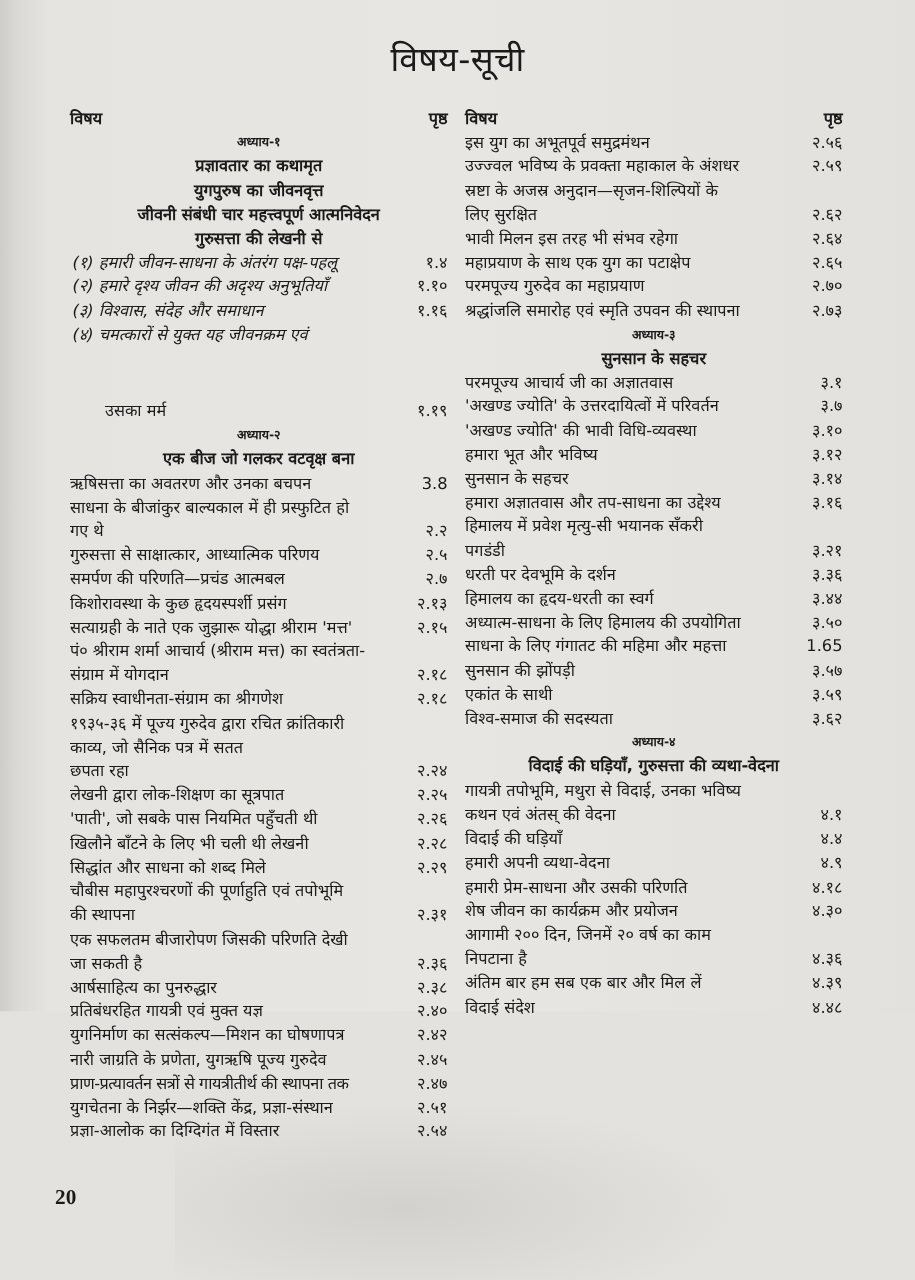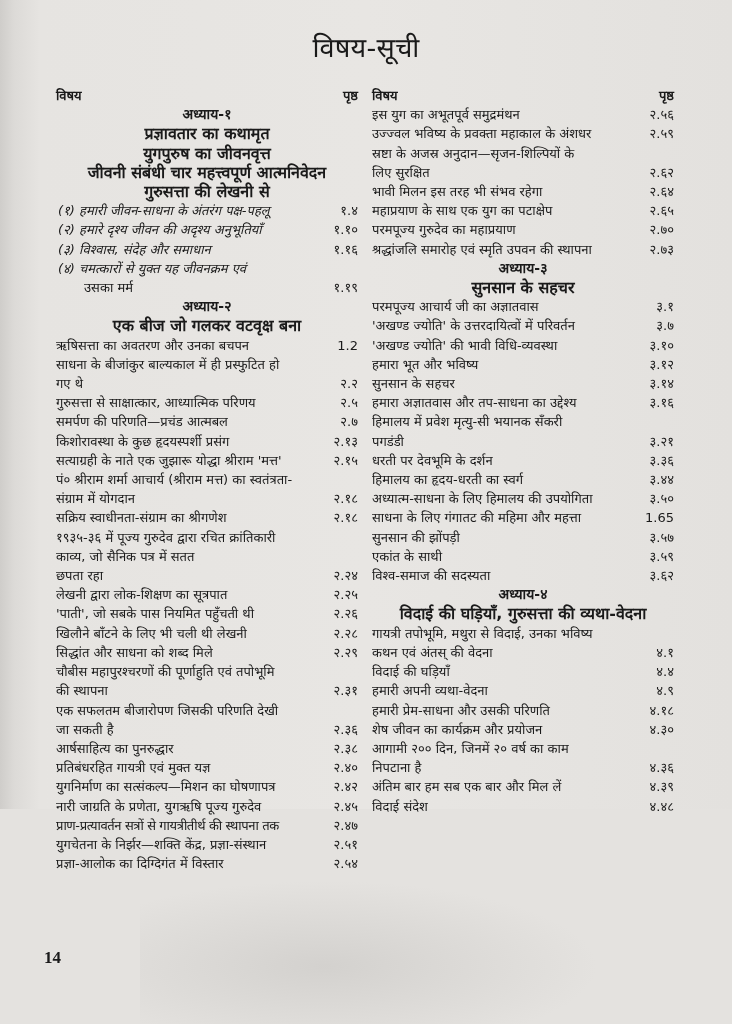--- a/index.html
+++ b/index.html
@@ -28,25 +28,25 @@
     .col.left { left: 56px; width: 302px; }
     .col.right { left: 372px; width: 302px; }
     .head-row, .row {
       display: flex; justify-content: space-between; align-items: baseline;
       font-size: 13px; line-height: 19.2px;
     }
     .head-row { font-weight: bold; }
     .row .txt { flex: 1; white-space: nowrap; }
     .row .pg { white-space: nowrap; padding-left: 2px; text-align: right; }
     .row.indent .txt { padding-left: 2px; font-style: italic; }
-    .row.cont .txt { padding-left: 28px; }
+    .row.cont .txt { padding-left: 28px; margin-top: 42px; }
     .chap {
-      text-align: center; font-weight: bold; font-size: 14px; line-height: 19.2px;
-    }
-    .chap.sub { font-size: 16px; }
+      text-align: center; font-weight: bold; font-size: 10px; line-height: 19.2px;
+    }
+    .chap.sub { font-size: 13px; }
     .pagenum {
       position: absolute; left: 44px; top: 948px;
       font-family: "Liberation Serif", serif; font-weight: bold; font-size: 17px;
     }
   </style>
 </head>
 <body>
 
 <div class="page">
   <div class="shade"></div>
@@ -84,21 +84,21 @@
     <div class="row cont">
         <span class="txt">उसका मर्म</span>
         <span class="pg">१.१९</span>
       </div>
 
     <div class="chap">अध्याय-२</div>
     <div class="chap sub">एक बीज जो गलकर वटवृक्ष बना</div>
 
     <div class="row">
         <span class="txt">ऋषिसत्ता का अवतरण और उनका बचपन</span>
-        <span class="pg">1.2</span>
+        <span class="pg">3.8</span>
       </div>
     <div class="row">
         <span class="txt">साधना के बीजांकुर बाल्यकाल में ही प्रस्फुटित हो</span>
         <span class="pg"></span>
       </div>
     <div class="row">
         <span class="txt">गए थे</span>
         <span class="pg">२.२</span>
       </div>
     <div class="row">
@@ -344,14 +344,14 @@
     <div class="row">
         <span class="txt">अंतिम बार हम सब एक बार और मिल लें</span>
         <span class="pg">४.३९</span>
       </div>
     <div class="row">
         <span class="txt">विदाई संदेश</span>
         <span class="pg">४.४८</span>
       </div>
   </div>
 
-  <div class="pagenum">14</div>
+  <div class="pagenum">20</div>
 </div>
 
 </body></html>

